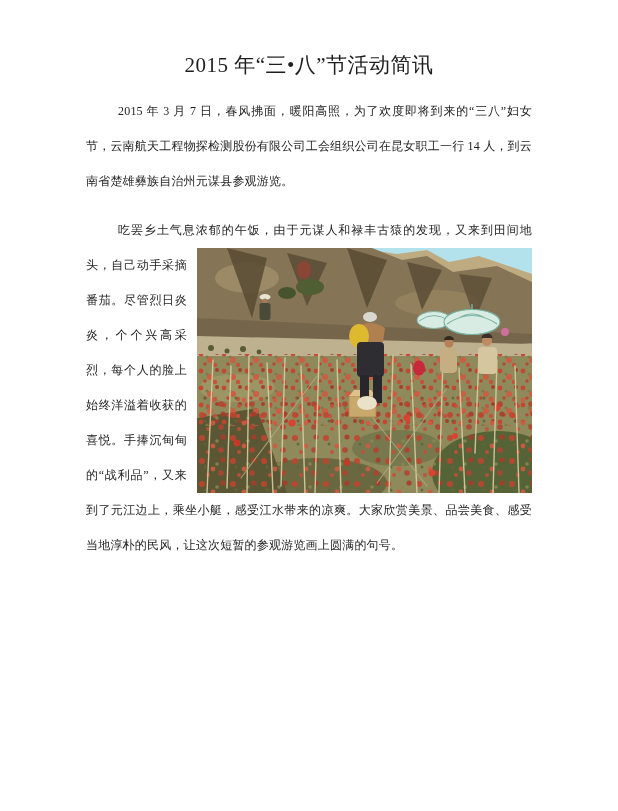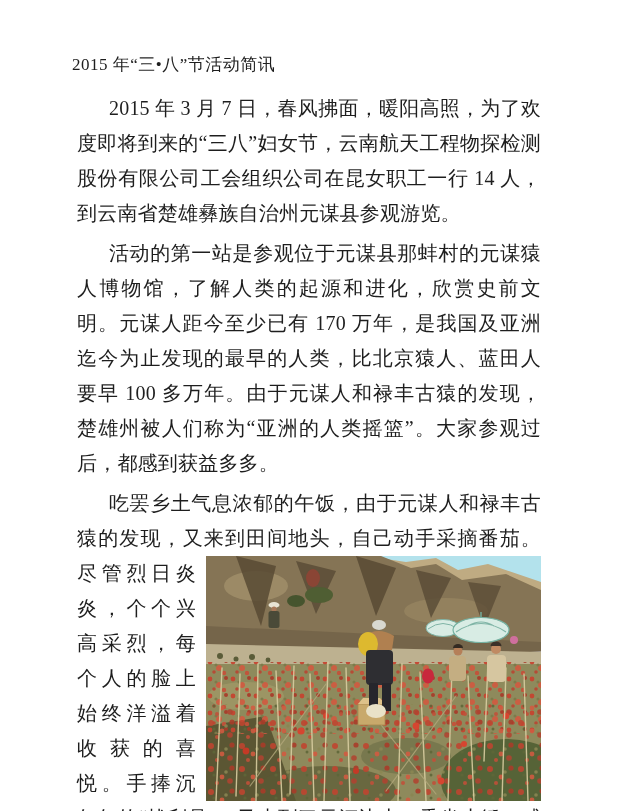--- a/index.html
+++ b/index.html
@@ -13,30 +13,31 @@
   .page {
     width: 618px;
     height: 811px;
     box-sizing: border-box;
     padding: 50px 72px 0 72px;
     background: #ffffff;
     font-family: "Liberation Serif", "DejaVu Serif", serif;
     color: #1e1e1e;
   }
   .doc-title {
-    font-size: 17px;
+    font-size: 21px;
     font-weight: 400;
     line-height: 30px;
+    text-align: center;
     margin: 0 0 11px 0;
     letter-spacing: 0.5px;
   }
   .para {
-    font-size: 20px;
+    font-size: 12px;
     line-height: 35px;
-    margin: 5px;
+    margin: 14px;
     text-align: justify;
     text-indent: 32px;
     letter-spacing: 0.2px;
   }
   .para-wrap { text-indent: 0; }
   .para-wrap .lead { margin-left: 32px; }
   .photo-float {
     float: right;
     width: 335px;
     height: 245px;
@@ -47,21 +48,20 @@
 </style>
 </head>
 <body>
 
 <div class="page">
 
   <h1 class="doc-title">2015 年“三•八”节活动简讯</h1>
 
   <p class="para">2015 年 3 月 7 日，春风拂面，暖阳高照，为了欢度即将到来的“三八”妇女节，云南航天工程物探检测股份有限公司工会组织公司在昆女职工一行 14 人，到云南省楚雄彝族自治州元谋县参观游览。</p>
 
-  <p class="para">活动的第一站是参观位于元谋县那蚌村的元谋猿人博物馆，了解人类的起源和进化，欣赏史前文明。元谋人距今至少已有 170 万年，是我国及亚洲迄今为止发现的最早的人类，比北京猿人、蓝田人要早 100 多万年。由于元谋人和禄丰古猿的发现，楚雄州被人们称为“亚洲的人类摇篮”。大家参观过后，都感到获益多多。</p>
 
   <div class="para para-wrap">
     <span class="lead">吃罢乡土气息浓郁的午饭，由于元谋人和禄丰古猿的发现，又</span><span class="photo-float">
         <svg viewBox="0 0 335 245" xmlns="http://www.w3.org/2000/svg">
       <defs>
         <pattern id="tp1" width="23" height="17" patternUnits="userSpaceOnUse">
           <circle cx="4" cy="4" r="2.4" fill="#c6422e"></circle>
           <circle cx="13" cy="10" r="3" fill="#d05a40"></circle>
           <circle cx="20" cy="3" r="2" fill="#a83a28"></circle>
           <circle cx="8" cy="14" r="1.8" fill="#b84632"></circle>

